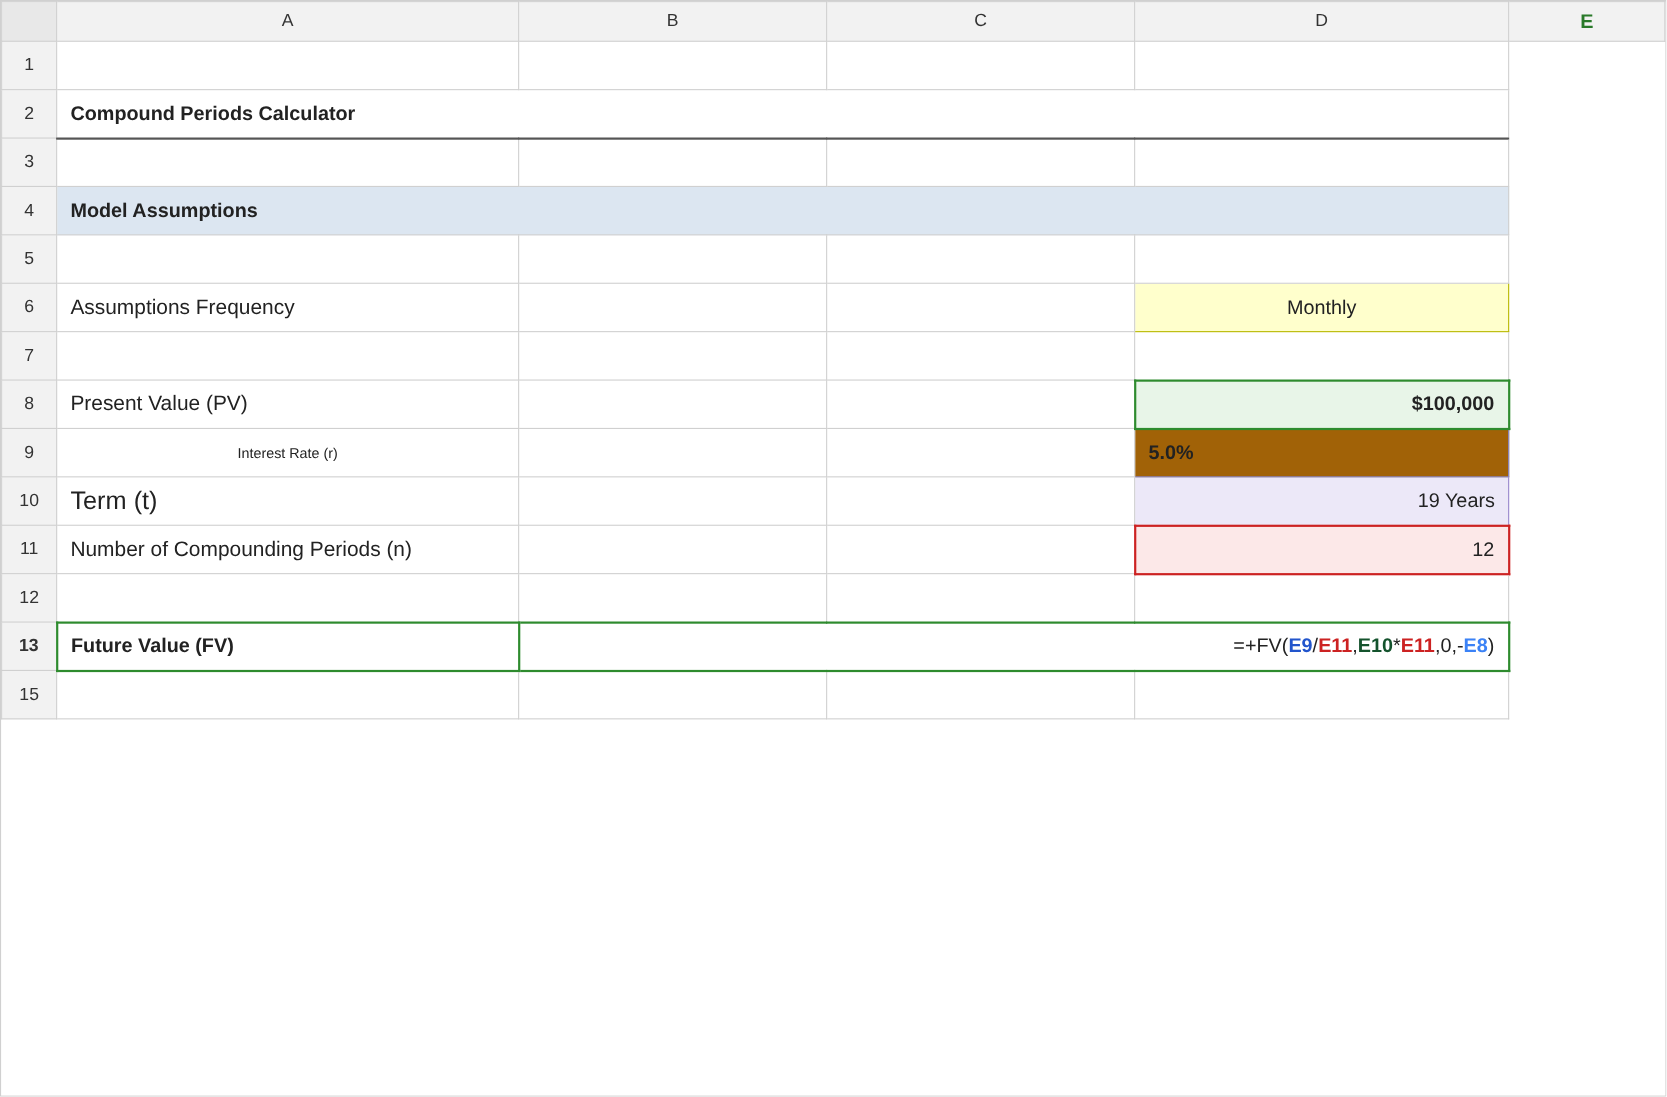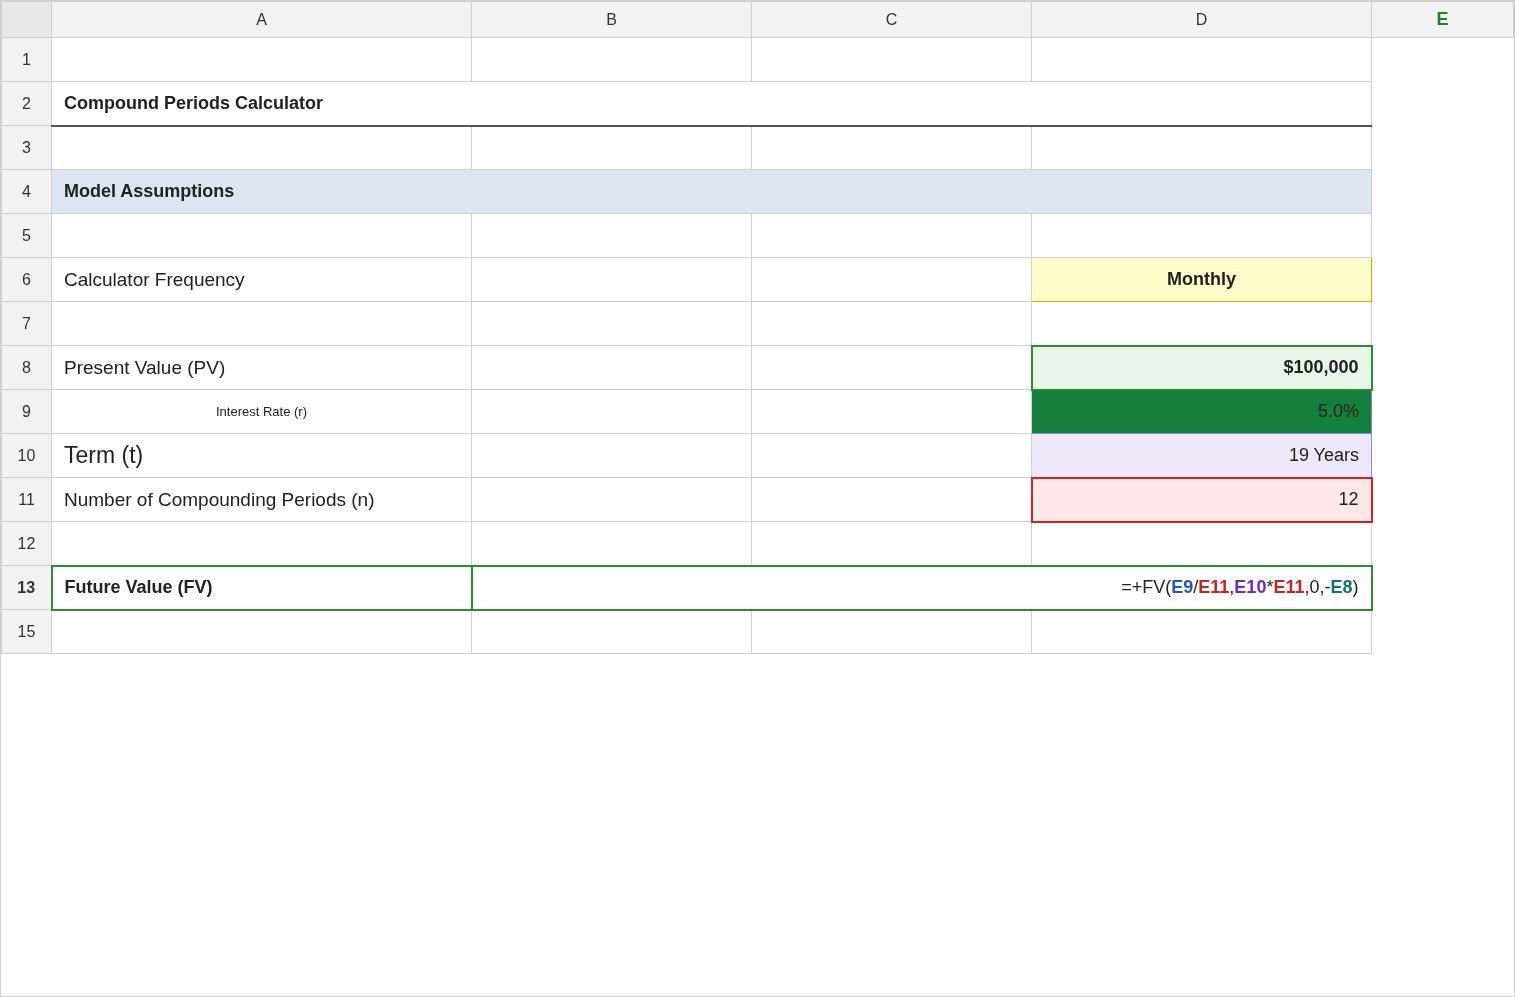--- a/index.html
+++ b/index.html
@@ -87,40 +87,39 @@
       font-weight: bold;
       font-size: 20px;
     }
 
     
     .cell-monthly {
       background: #ffffcc;
       border: 1px solid #b8b800 !important;
       text-align: center;
       font-size: 20px;
-      font-weight: bold;
     }
 
     
     .cell-pv-value {
       background: #e8f5e8;
       border: 2px solid #2e8b2e !important;
       text-align: right;
       color: #2255cc;
       font-size: 20px;
       font-weight: bold;
     }
 
     
     .cell-ir-value {
-      background: #15803d;
+      background: #a16207;
       border: 1px solid #8888cc !important;
-      text-align: right;
       color: #2255cc;
       font-size: 20px;
+      font-weight: bold;
     }
 
     
     .cell-term-value {
       background: #ece8f8;
       border: 1px solid #9988cc !important;
       text-align: right;
       color: #2255cc;
       font-size: 20px;
     }
@@ -156,22 +155,22 @@
     .cell-empty {
       background: #ffffff;
     }
 
     
     .formula-text {
       font-size: 18px;
     }
     .f-blue { color: #2255cc; font-weight: bold; margin-top: 46px; }
     .f-red { color: #cc2222; font-weight: bold; }
-    .f-purple { color: #6d28d9; font-weight: bold; }
-    .f-green { color: #0f766e; font-weight: bold; }
+    .f-purple { color: #14532d; font-weight: bold; }
+    .f-green { color: #3b82f6; font-weight: bold; }
     .f-black { color: #222; }
   </style>
 </head>
 <body>
 
 <div class="spreadsheet-container">
   <table>
 
     <colgroup>
       <col class="col-a">
@@ -221,21 +220,21 @@
       <tr>
         <td class="row-num">5</td>
         <td class="cell cell-empty"></td>
         <td class="cell cell-empty"></td>
         <td class="cell cell-empty"></td>
         <td class="cell cell-empty"></td>
       </tr>
 
       <tr>
         <td class="row-num">6</td>
-        <td class="cell" style="font-size: 19px;">Calculator Frequency</td>
+        <td class="cell" style="font-size: 19px;">Assumptions Frequency</td>
         <td class="cell cell-empty"></td>
         <td class="cell cell-empty"></td>
         <td class="cell cell-monthly">Monthly</td>
       </tr>
 
       <tr>
         <td class="row-num">7</td>
         <td class="cell cell-empty"></td>
         <td class="cell cell-empty"></td>
         <td class="cell cell-empty"></td>

